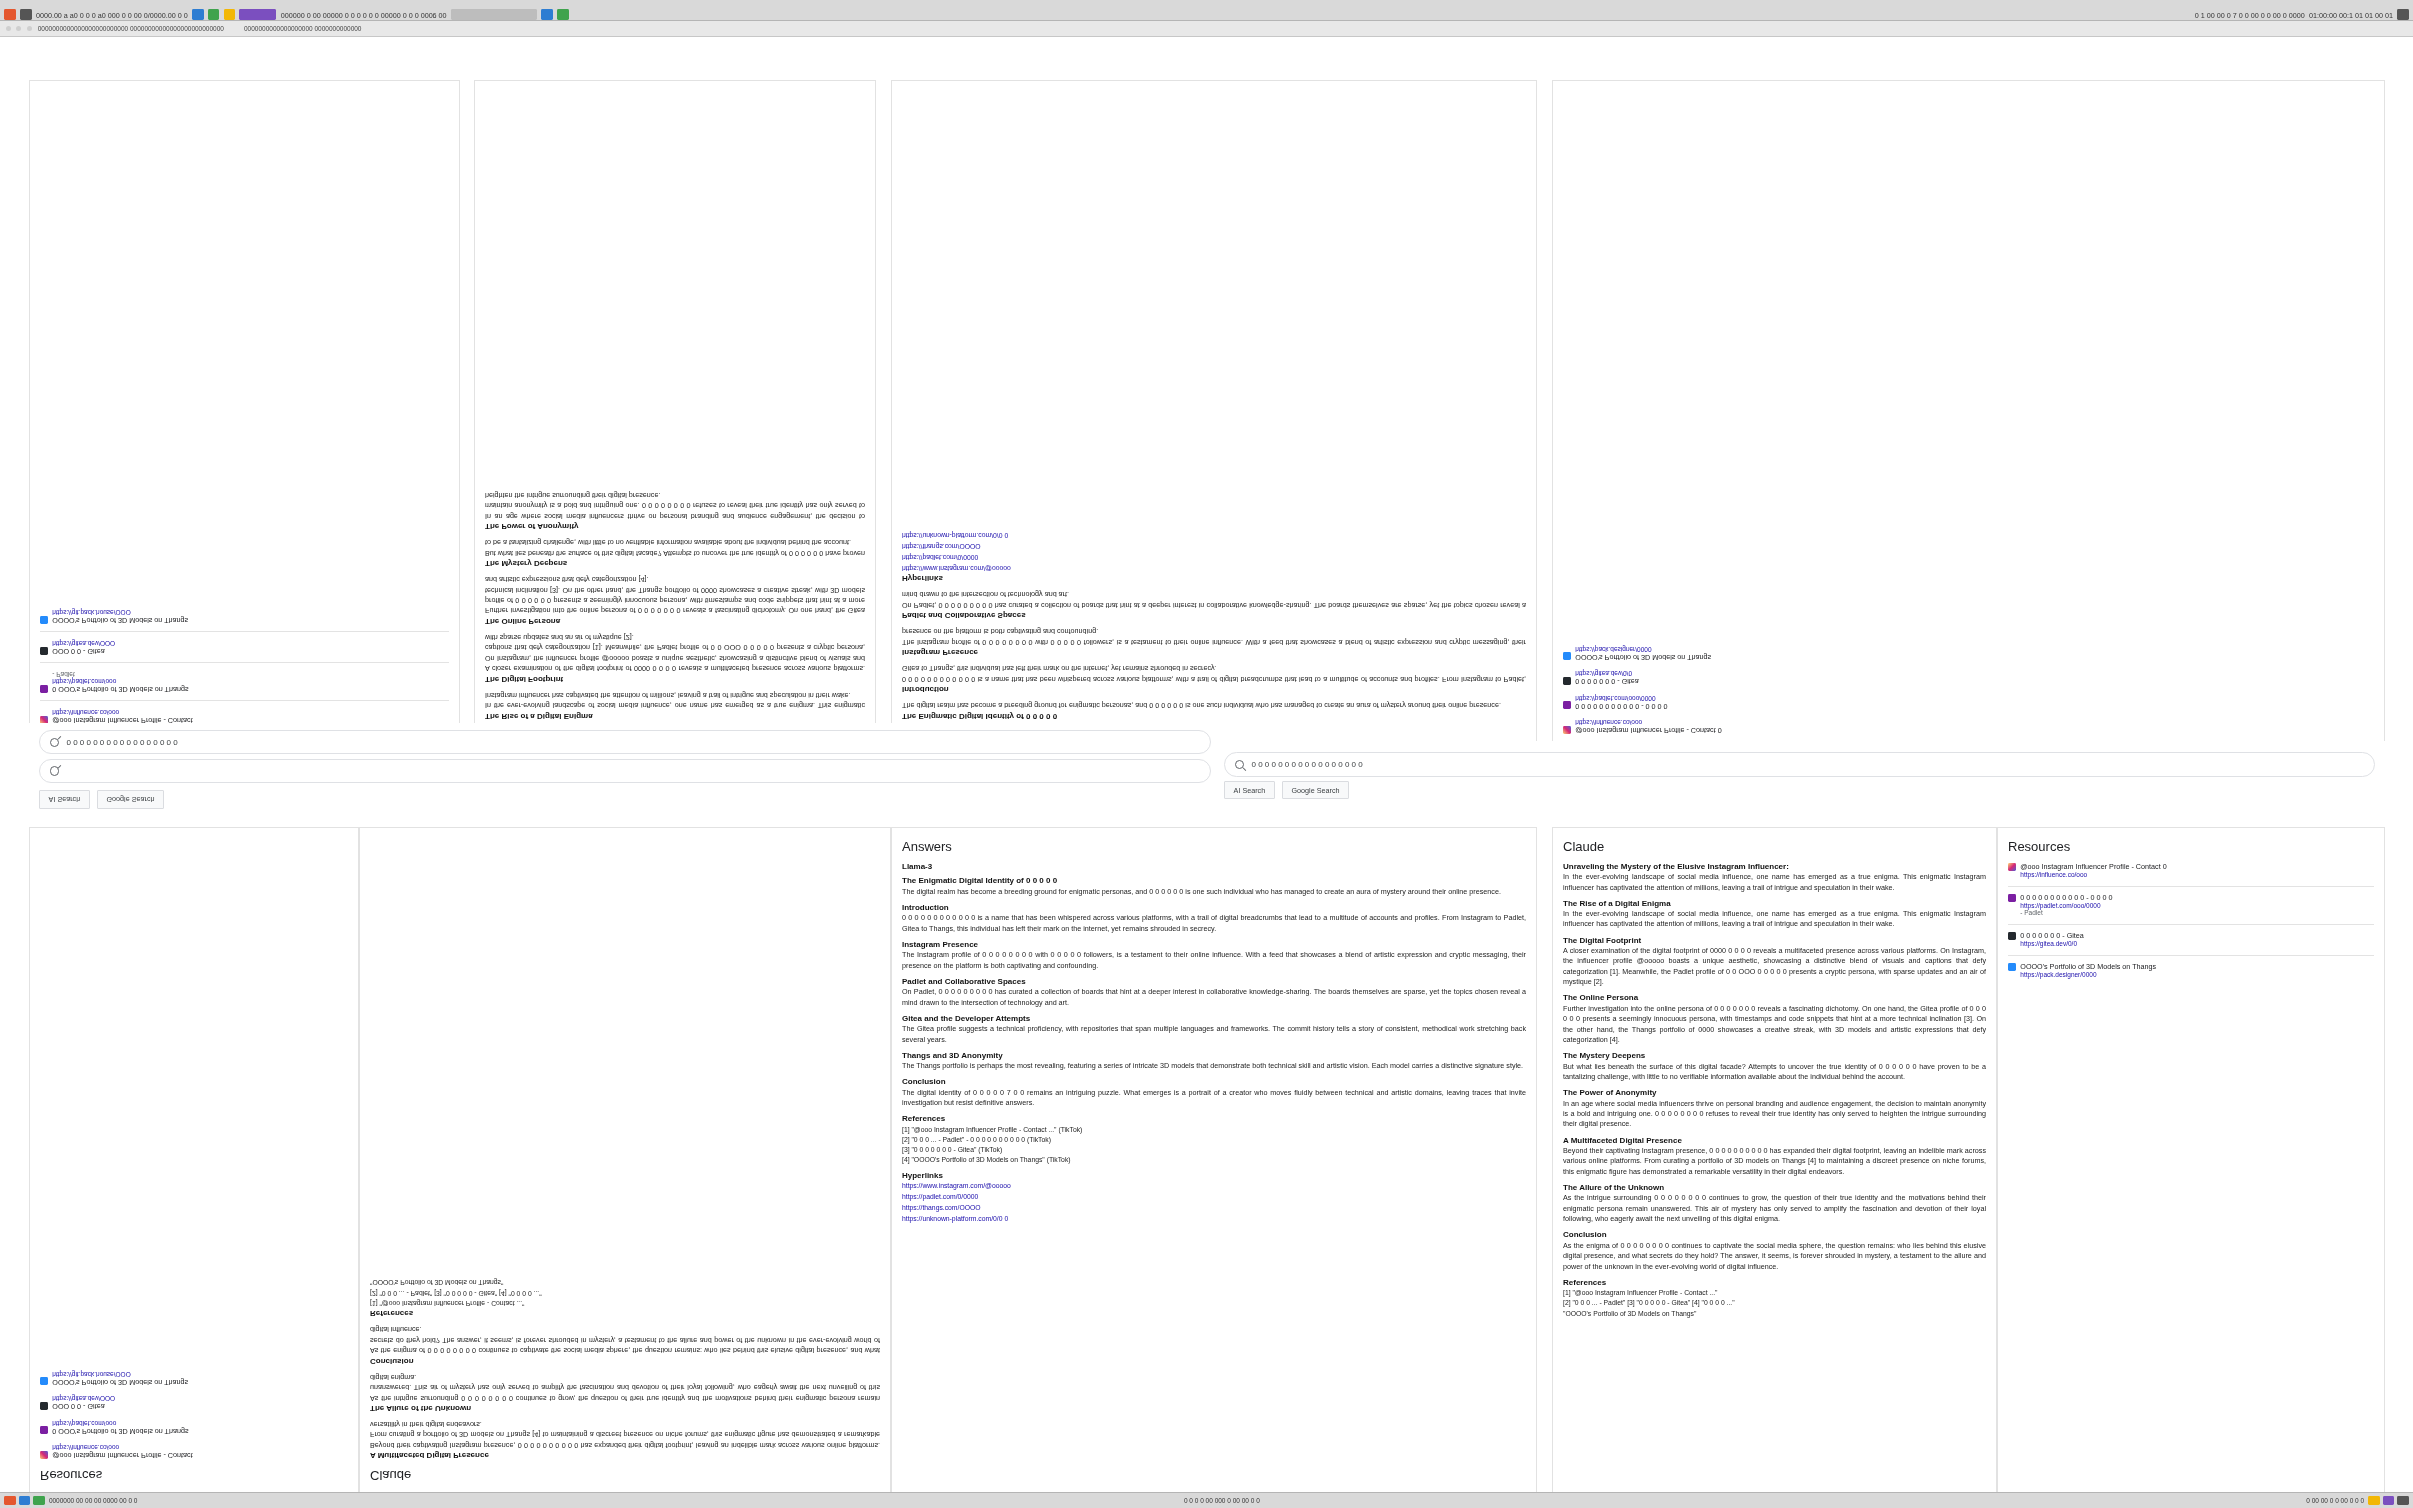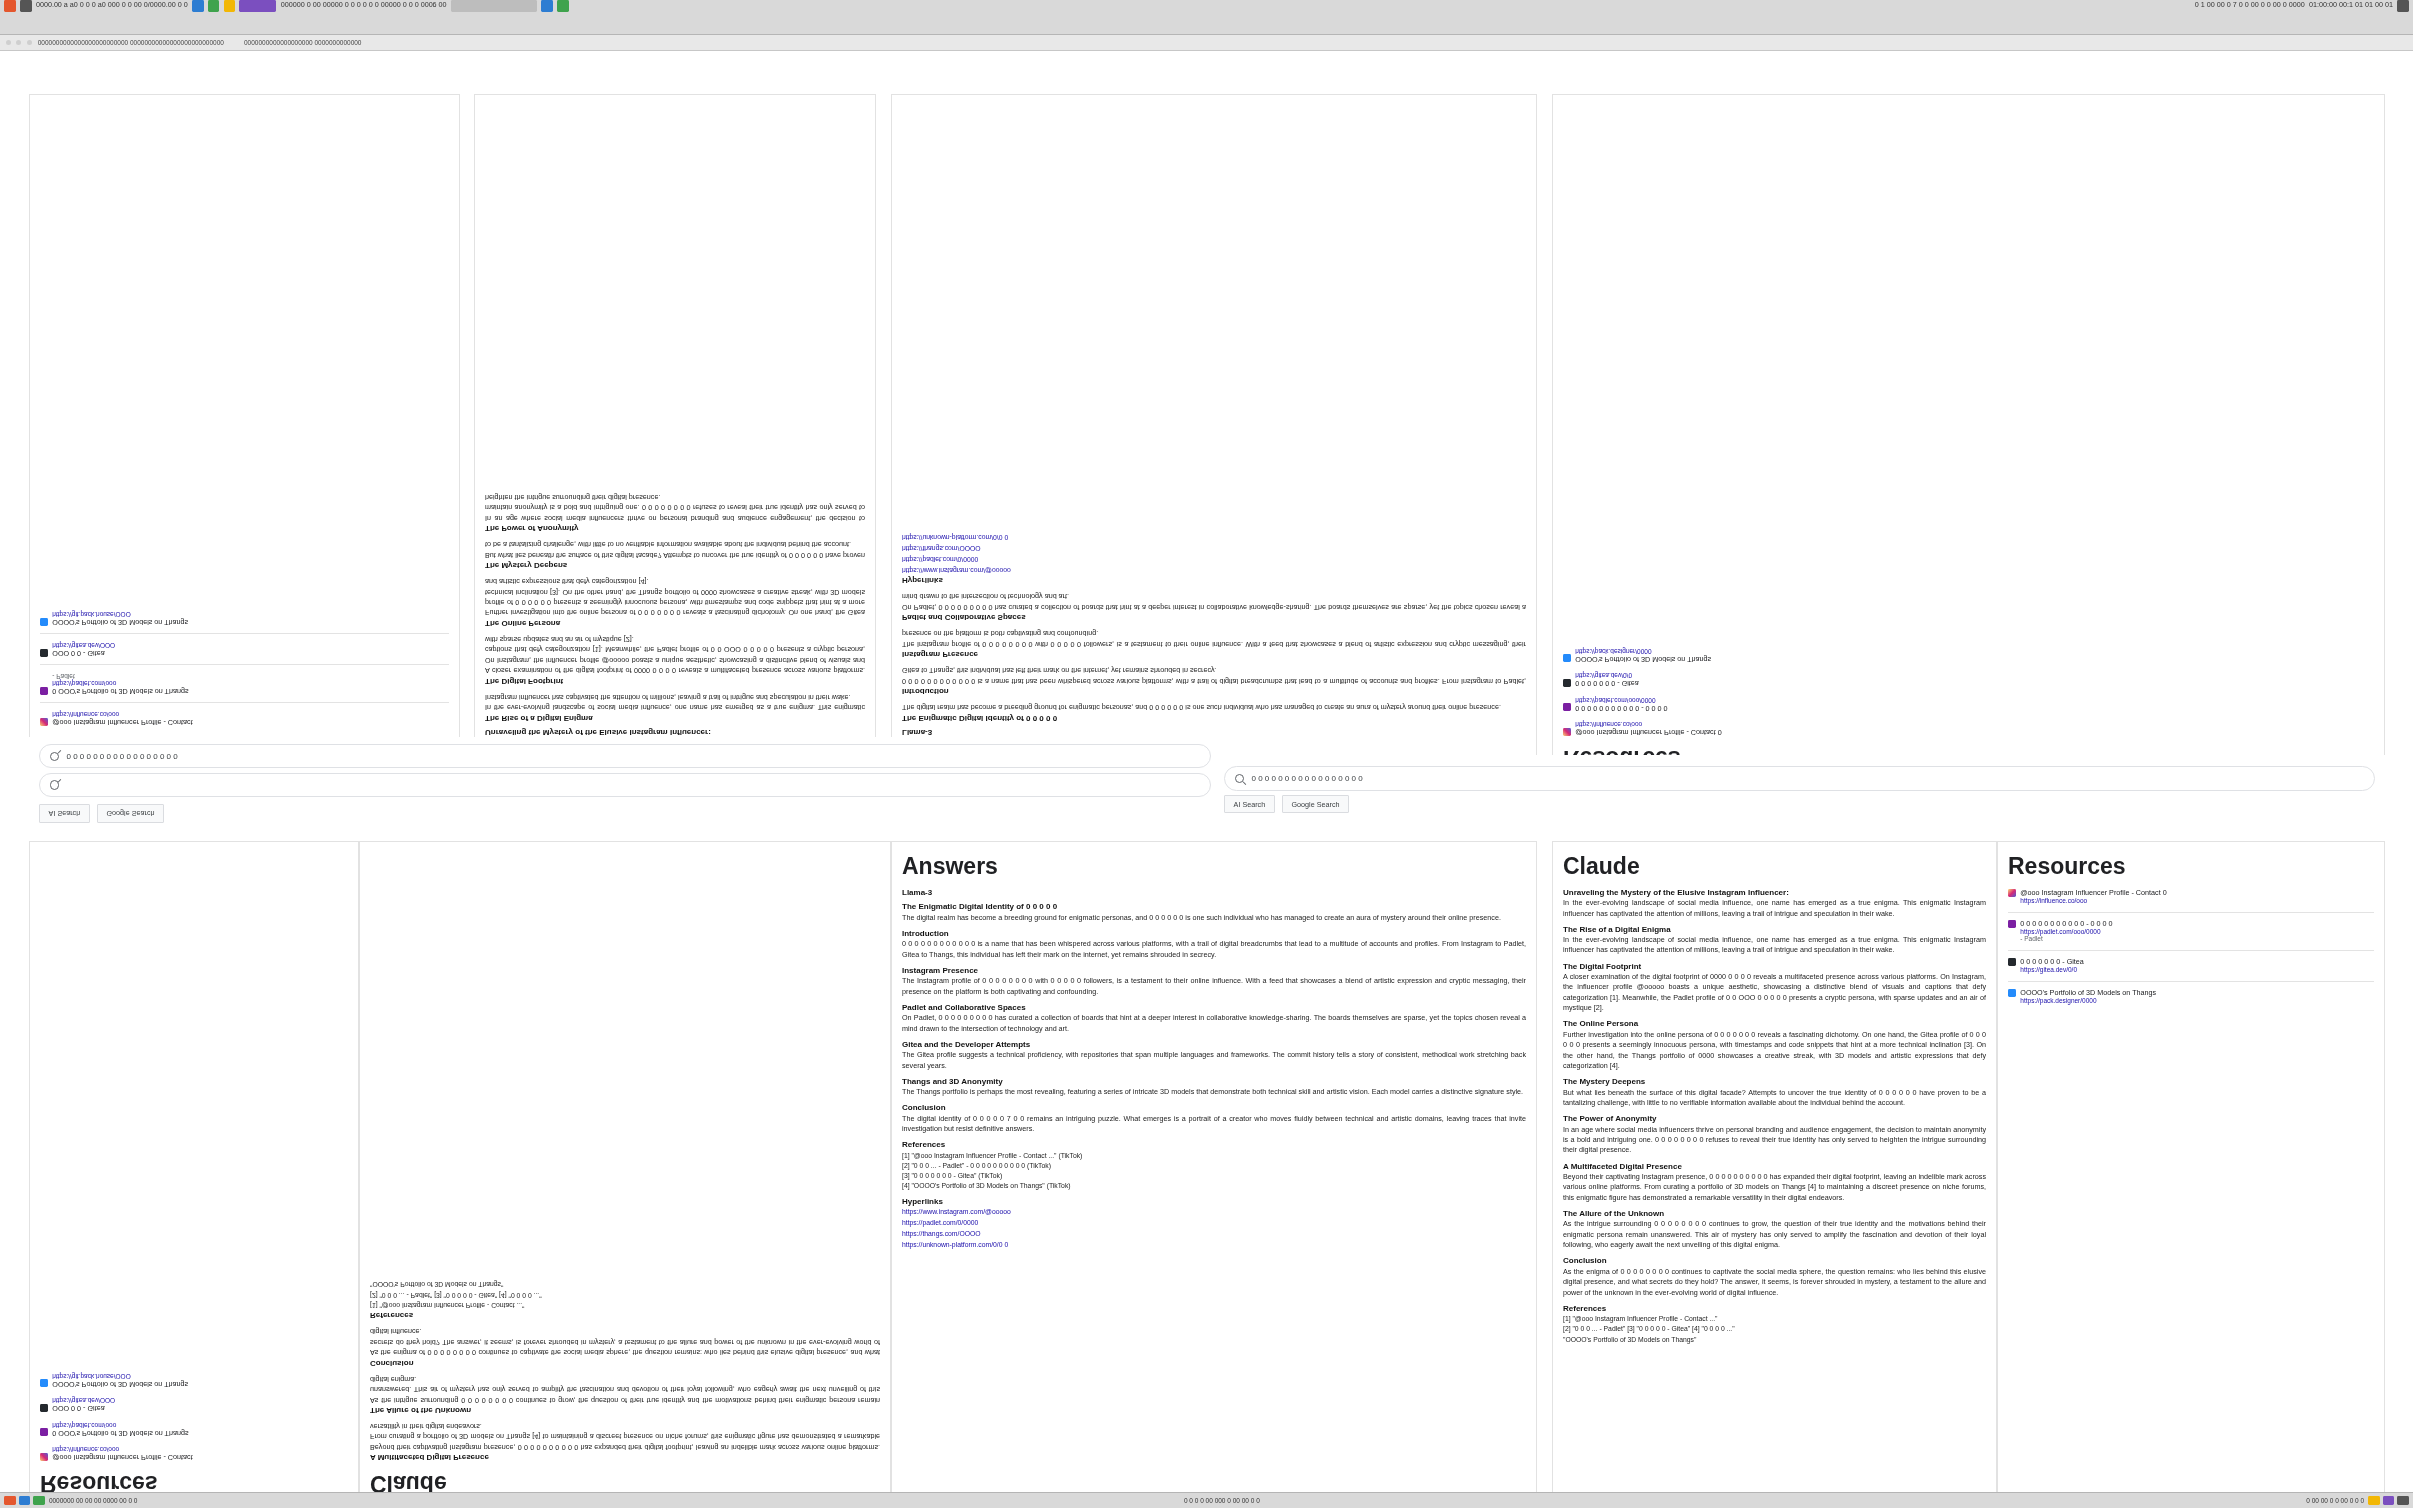--- a/index.html
+++ b/index.html
@@ -5,24 +5,24 @@
   * { box-sizing: border-box; }
   html, body {
     margin: 0; padding: 0;
     width: 2413px; height: 1508px;
     background: #ffffff;
     font-family: "Liberation Sans", sans-serif;
     overflow: hidden;
   }
   
   .os-bar {
-    height: 35px; width: 100%;
+    height: 21px; width: 100%;
     background: #d9d9d9;
     border-bottom: 0.7px solid #b5b5b5;
-    display: flex; align-items: flex-start;
+    display: flex; align-items: flex-end;
     gap: 4.3px; padding: 0 4.3px;
     font-size: 7.2px; color: #222;
   }
   .os-chip {
     height: 11.5px; min-width: 11.5px;
     border-radius: 1.4px;
     background: #bdbdbd;
     display: inline-block;
   }
   .os-chip.c1 { background: #e4572e; }
@@ -56,22 +56,22 @@
     background: #ffffff;
     overflow: hidden;
     border: 0.7px solid #e2e2e2;
   }
   
   .mirror { transform: scaleY(-1); }
 
   .pane-inner { padding: 7.2px 10px; }
 
   .pane-title {
-    font-size: 23px;
-    font-weight: 700;
+    font-size: 13px;
+    font-weight: 400;
     color: #202124;
     margin: 4.3px 0 7.2px 0;
   }
   .section-h {
     font-size: 8px;
     font-weight: bold;
     color: #111;
     margin: 5.7px 0 1.4px 0;
   }
   .body-t {

